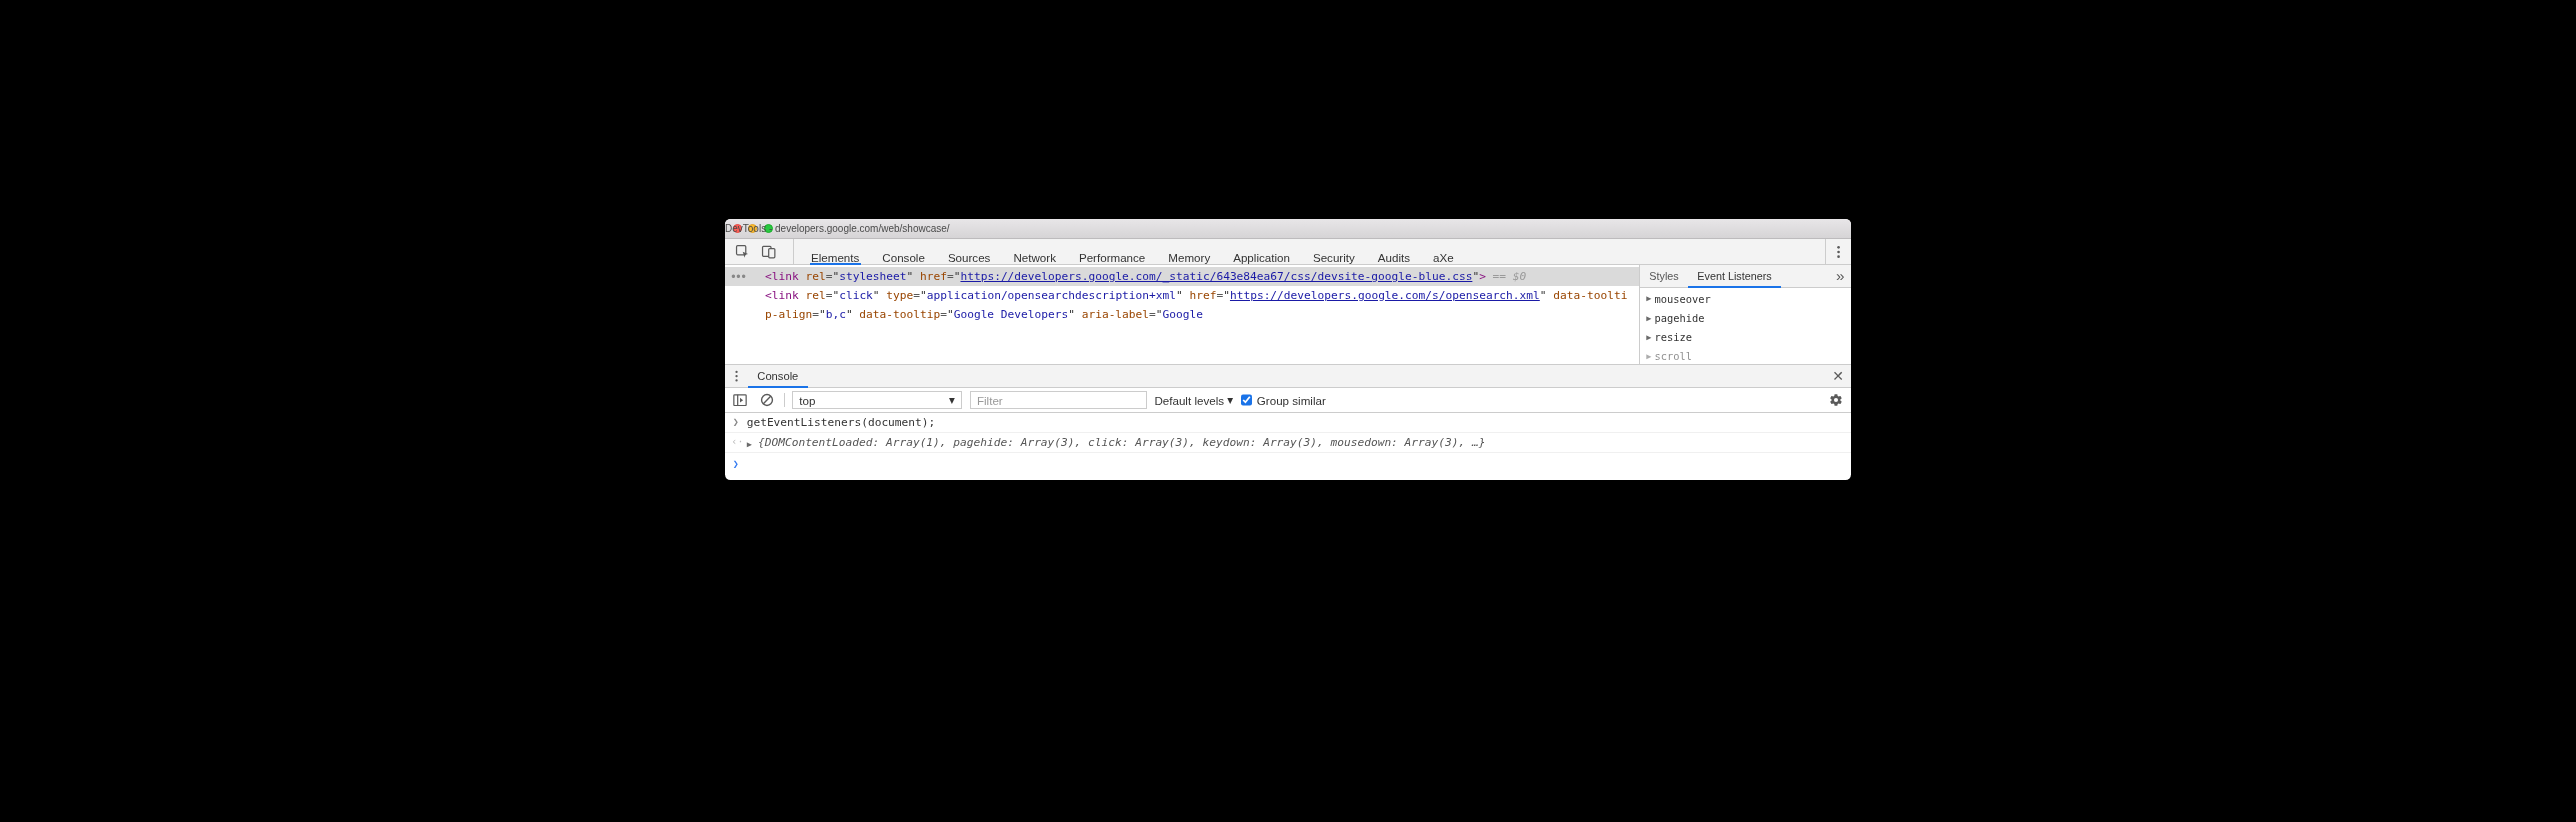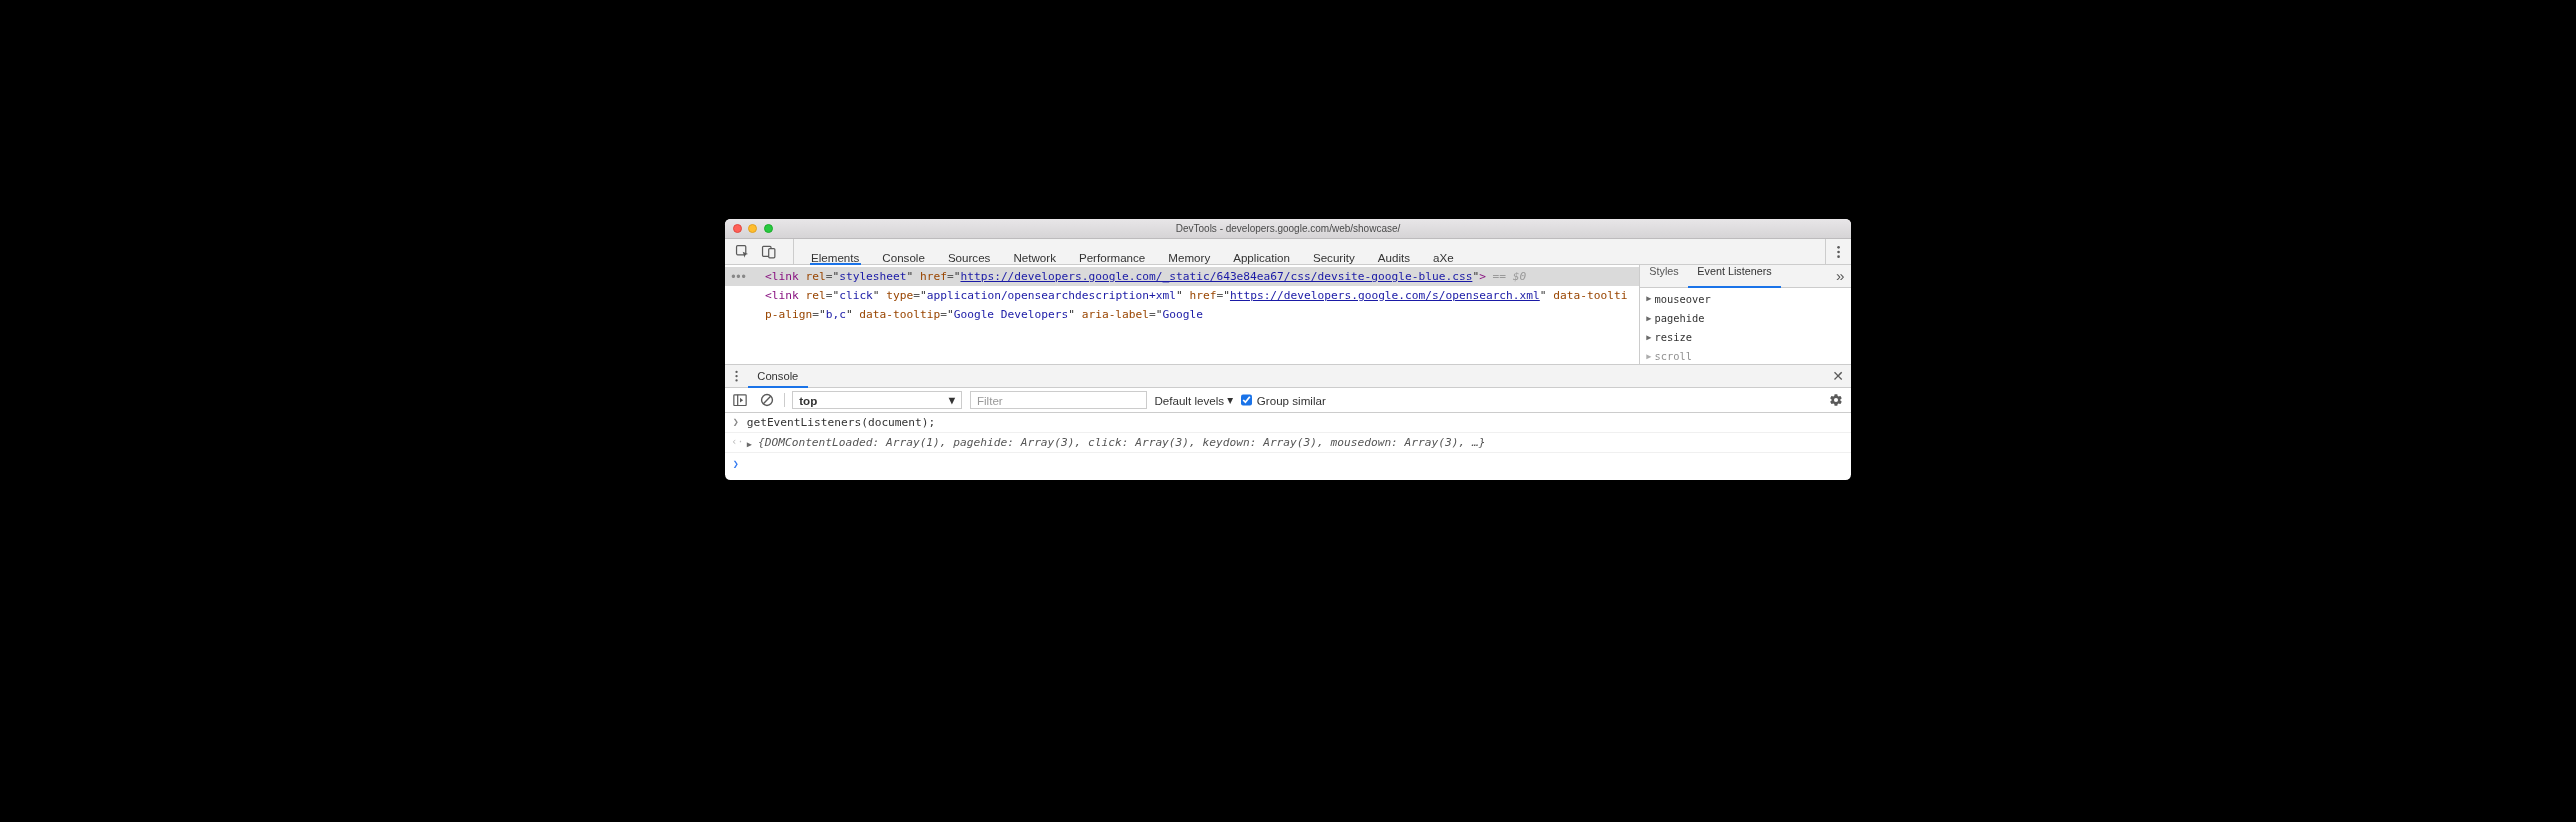--- a/index.html
+++ b/index.html
@@ -36,21 +36,21 @@
     gap: 6.2px;
     padding-left: 7.7px;
   }
   .tl { width: 9.3px; height: 9.3px; border-radius: 50%; }
   .tl.red { background: #ff5f57; border: 0.4px solid #e1483f; }
   .tl.yellow { background: #ffbd2e; border: 0.4px solid #e0a123; }
   .tl.green { background: #28c940; border: 0.4px solid #1dad2c; }
   .titlebar-title {
     position: absolute;
     left: 0; right: 0;
-    text-align: center;
+    text-align: left;
     font-size: 10px;
     color: #4a4a4a;
     pointer-events: none;
   }
   
   .main-tabs {
     height: 26px;
     background: #f3f3f3;
     border-bottom: 0.8px solid #ccc;
     display: flex;
@@ -175,21 +175,21 @@
   }
   .side-tabs {
     height: 23px;
     display: flex;
     align-items: stretch;
     border-bottom: 0.8px solid #ccc;
     background: #f3f3f3;
   }
   .side-tab {
     padding: 0 9.3px;
-    display: flex; align-items: flex-start;
+    display: flex; align-items: center;
     cursor: pointer;
     position: relative;
     color: #555;
     font-size: 10.8px;
   }
   .side-tab.active { color: #333; }
   .side-tab.active::after {
     content:''; position:absolute; bottom:-0.8px; left:0; right:0; height:1.9px; background:#1a73e8;
   }
   .side-more {
@@ -266,21 +266,20 @@
     border:0.8px solid #ccc;
     background:#fff;
     height:18.5px;
     min-width:170px;
     display:flex;
     align-items:center;
     justify-content:space-between;
     padding:0 6.2px;
     color:#333;
     cursor:pointer;
-    font-weight:bold;
   }
   .filter-input {
     border:0.8px solid #ccc;
     height:18.5px;
     width:177px;
     padding:0 6.2px;
     font-size:11.6px;
     color:#333;
   }
   .filter-input::placeholder{color:#999;}

